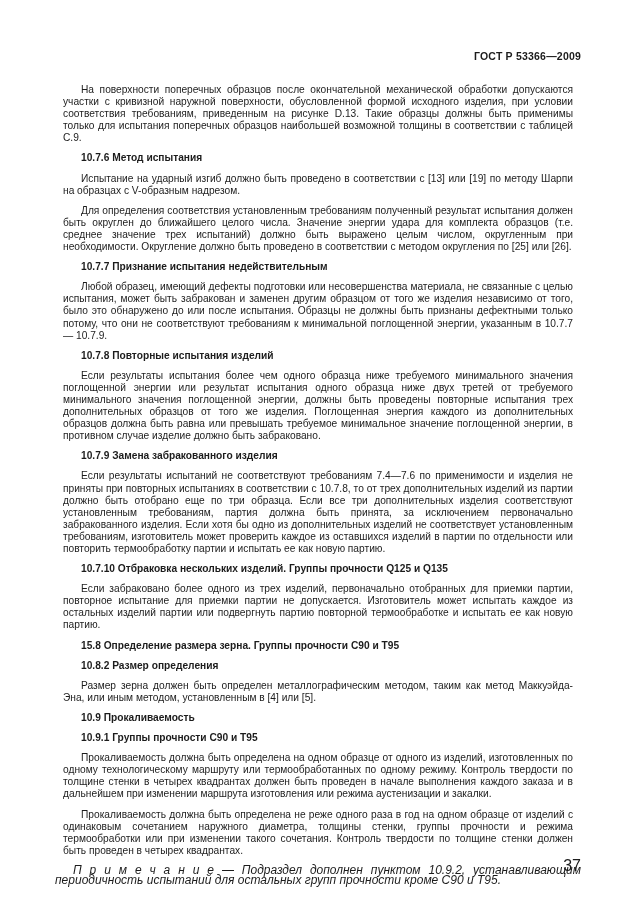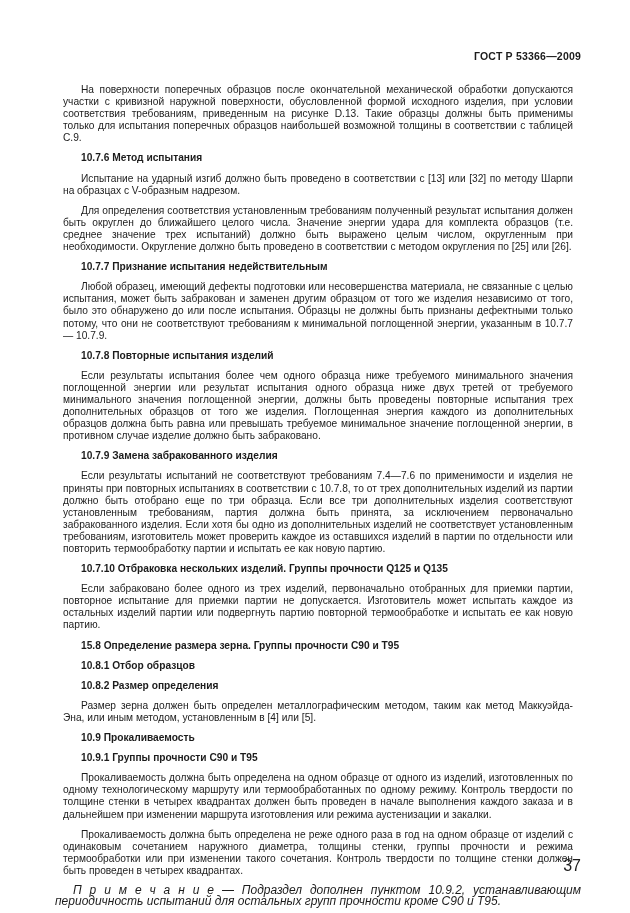--- a/index.html
+++ b/index.html
@@ -70,32 +70,31 @@
 
 <div class="page">
 
   <div class="page-header">
     <span>ГОСТ Р 53366—2009</span>
   </div>
 
   <div class="content">
     <p class="para">На поверхности поперечных образцов после окончательной механической обработки допускаются участки с кривизной наружной поверхности, обусловленной формой исходного изделия, при условии соответствия требованиям, приведенным на рисунке D.13. Такие образцы должны быть применимы только для испытания поперечных образцов наибольшей возможной толщины в соответствии с таблицей С.9.</p>
     <p class="para hd">10.7.6 Метод испытания</p>
-    <p class="para">Испытание на ударный изгиб должно быть проведено в соответствии с [13] или [32] по методу Шарпи на образцах с V-образным надрезом.</p>
+    <p class="para">Испытание на ударный изгиб должно быть проведено в соответствии с [13] или [19] по методу Шарпи на образцах с V-образным надрезом.</p>
     <p class="para">Для определения соответствия установленным требованиям полученный результат испытания должен быть округлен до ближайшего целого числа. Значение энергии удара для комплекта образцов (т.е. среднее значение трех испытаний) должно быть выражено целым числом, округленным при необходимости. Округление должно быть проведено в соответствии с методом округления по [25] или [26].</p>
     <p class="para hd">10.7.7 Признание испытания недействительным</p>
     <p class="para">Любой образец, имеющий дефекты подготовки или несовершенства материала, не связанные с целью испытания, может быть забракован и заменен другим образцом от того же изделия независимо от того, было это обнаружено до или после испытания. Образцы не должны быть признаны дефектными только потому, что они не соответствуют требованиям к минимальной поглощенной энергии, указанным в 10.7.7— 10.7.9.</p>
     <p class="para hd">10.7.8 Повторные испытания изделий</p>
     <p class="para">Если результаты испытания более чем одного образца ниже требуемого минимального значения поглощенной энергии или результат испытания одного образца ниже двух третей от требуемого минимального значения поглощенной энергии, должны быть проведены повторные испытания трех дополнительных образцов от того же изделия. Поглощенная энергия каждого из дополнительных образцов должна быть равна или превышать требуемое минимальное значение поглощенной энергии, в противном случае изделие должно быть забраковано.</p>
     <p class="para hd">10.7.9 Замена забракованного изделия</p>
     <p class="para">Если результаты испытаний не соответствуют требованиям 7.4—7.6 по применимости и изделия не приняты при повторных испытаниях в соответствии с 10.7.8, то от трех дополнительных изделий из партии должно быть отобрано еще по три образца. Если все три дополнительных изделия соответствуют установленным требованиям, партия должна быть принята, за исключением первоначально забракованного изделия. Если хотя бы одно из дополнительных изделий не соответствует установленным требованиям, изготовитель может проверить каждое из оставшихся изделий в партии по отдельности или повторить термообработку партии и испытать ее как новую партию.</p>
     <p class="para hd">10.7.10 Отбраковка нескольких изделий. Группы прочности Q125 и Q135</p>
     <p class="para">Если забраковано более одного из трех изделий, первоначально отобранных для приемки партии, повторное испытание для приемки партии не допускается. Изготовитель может испытать каждое из остальных изделий партии или подвергнуть партию повторной термообработке и испытать ее как новую партию.</p>
     <p class="para hd">15.8 Определение размера зерна. Группы прочности С90 и Т95</p>
-    <p class="para hd">10.8.1 Отбор образцов</p>
     <p class="para hd">10.8.2 Размер определения</p>
     <p class="para">Размер зерна должен быть определен металлографическим методом, таким как метод Маккуэйда-Эна, или иным методом, установленным в [4] или [5].</p>
     <p class="para hd">10.9 Прокаливаемость</p>
     <p class="para hd it">10.9.1 Группы прочности С90 и Т95</p>
     <p class="para it">Прокаливаемость должна быть определена на одном образце от одного из изделий, изготовленных по одному технологическому маршруту или термообработанных по одному режиму. Контроль твердости по толщине стенки в четырех квадрантах должен быть проведен в начале выполнения каждого заказа и в дальнейшем при изменении маршрута изготовления или режима аустенизации и закалки.</p>
     <p class="para it">Прокаливаемость должна быть определена не реже одного раза в год на одном образце от изделий с одинаковым сочетанием наружного диаметра, толщины стенки, группы прочности и режима термообработки или при изменении такого сочетания. Контроль твердости по толщине стенки должен быть проведен в четырех квадрантах.</p>
     <p class="note">П р и м е ч а н и е — Подраздел дополнен пунктом 10.9.2, устанавливающим периодичность испытаний для остальных групп прочности кроме С90 и Т95.</p>
   </div>
 
   <div class="page-footer">

